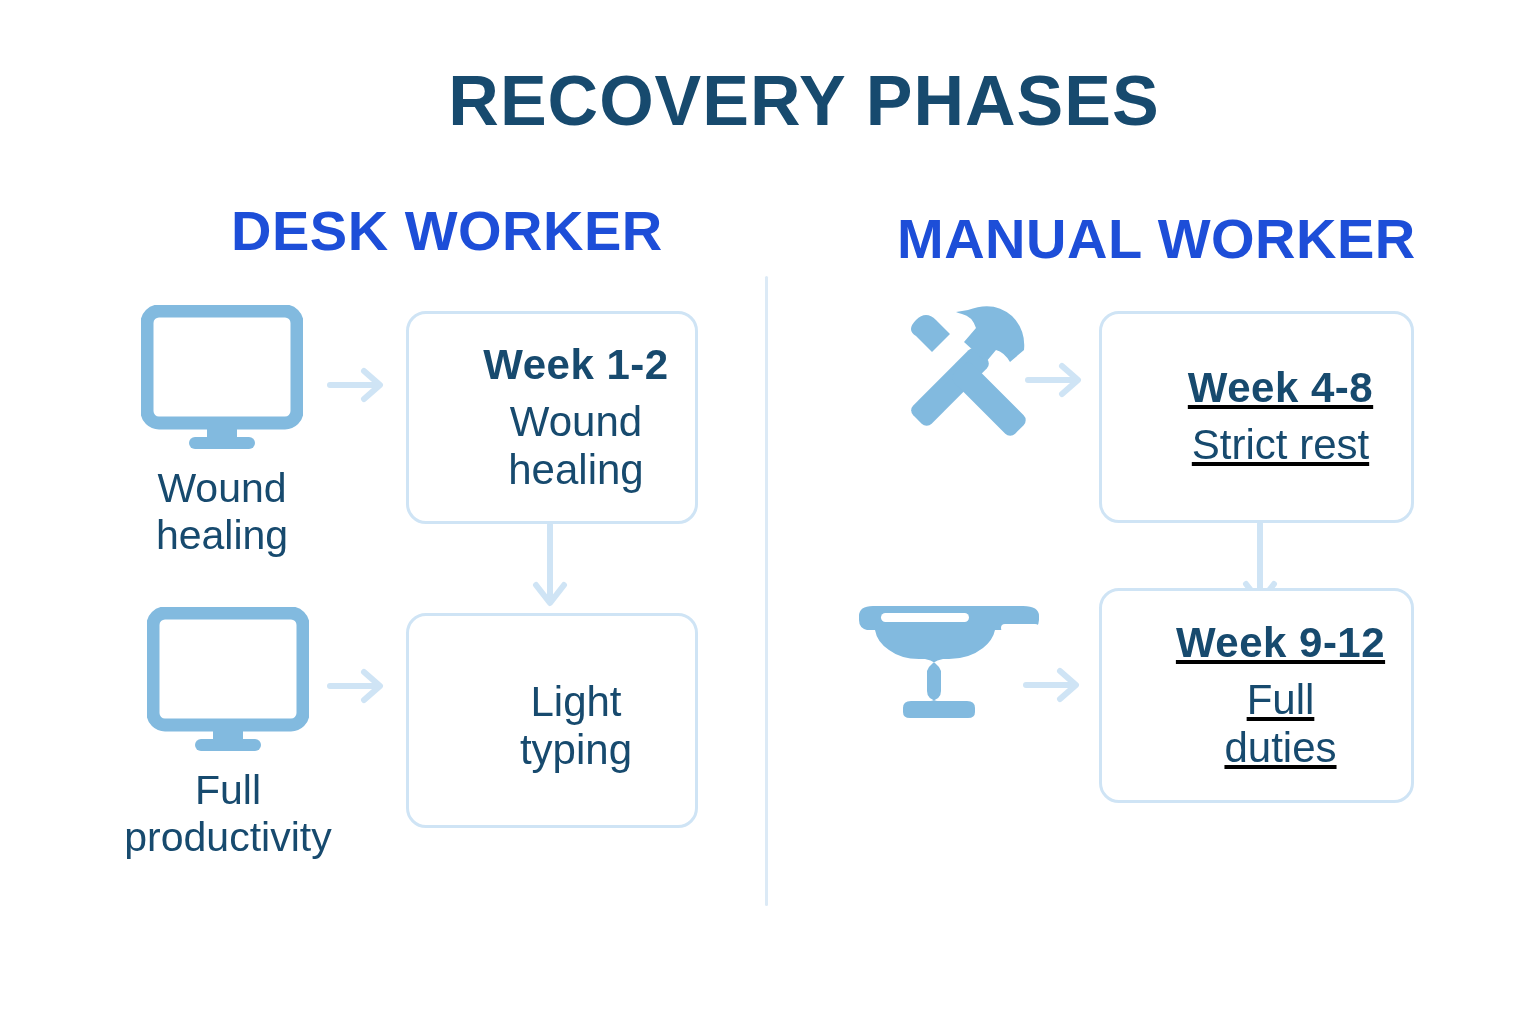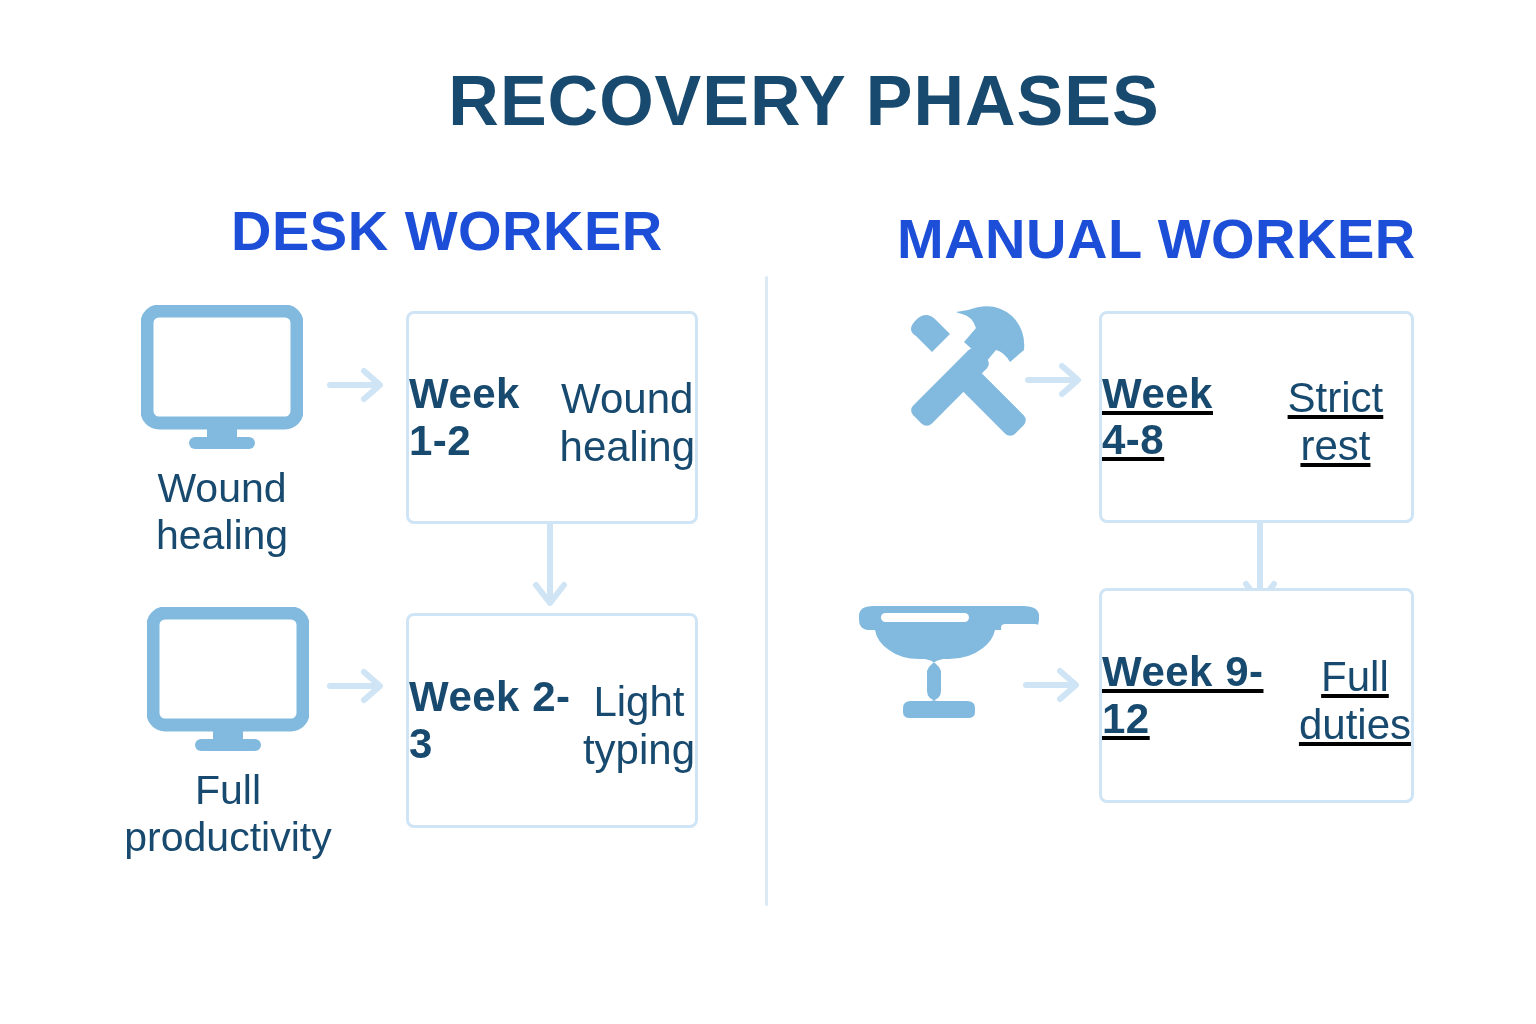--- a/index.html
+++ b/index.html
@@ -80,26 +80,27 @@
   #icon-desk-1   { left: 72px;  top: 305px; }
   #icon-desk-2   { left: 78px;  top: 607px; }
   #icon-manual-1 { left: 820px; top: 302px; }
   #icon-manual-2 { left: 805px; top: 600px; }
 
   
   .card {
     position: absolute;
     box-sizing: border-box;
     border: 3px solid #cfe4f5;
-    border-radius: 8px;
+    border-radius: 20px;
     background: #ffffff;
     display: flex;
-    flex-direction: row;
+    flex-direction: column;
     align-items: center;
     justify-content: center;
+    padding-left: 48px;
   }
   .card .week {
     font-size: 42px;
     font-weight: 700;
     color: #174a6e;
     line-height: 1.1;
     letter-spacing: 0.5px;
   }
   .card .desc {
     font-size: 42px;
@@ -189,21 +190,20 @@
   </div>
 
   <span class="arrow-right" id="arrow-r-desk-2">
     <svg width="62" height="46" viewBox="0 0 62 46" xmlns="http://www.w3.org/2000/svg">
       <path d="M4 23 H52" stroke="#cfe4f5" stroke-width="6" fill="none" stroke-linecap="round"></path>
       <path d="M38 9 L54 23 L38 37" stroke="#cfe4f5" stroke-width="6" fill="none" stroke-linecap="round" stroke-linejoin="round"></path>
     </svg>
   </span>
 
   <div class="card" id="card-desk-2">
-    <div class="week">Week 2-3</div>
     <div class="desc">Light
 typing</div>
   </div>
 
   <div class="iconblock" id="icon-manual-1">
     <span class="glyph">
       <svg width="160" height="140" viewBox="0 0 160 140" xmlns="http://www.w3.org/2000/svg">
         <g fill="#82badf">
 
           <path d="M26 18 q10 -10 20 0 l14 14 -18 18 -16 -16 q-10 -6 0 -16 z"></path>

